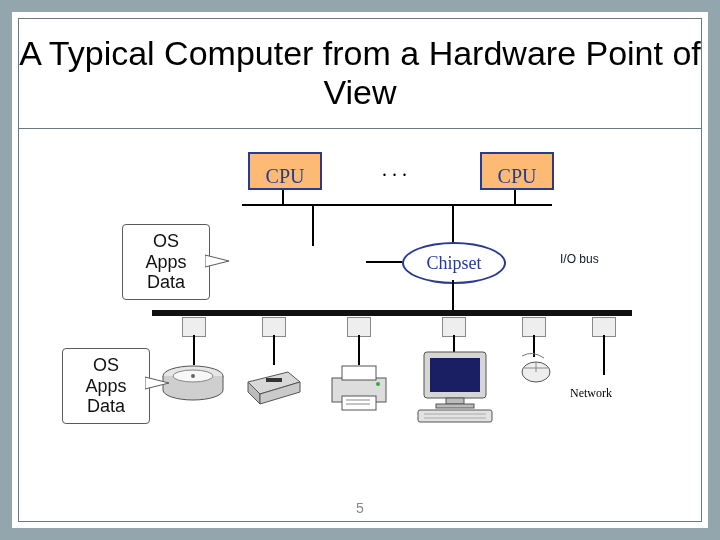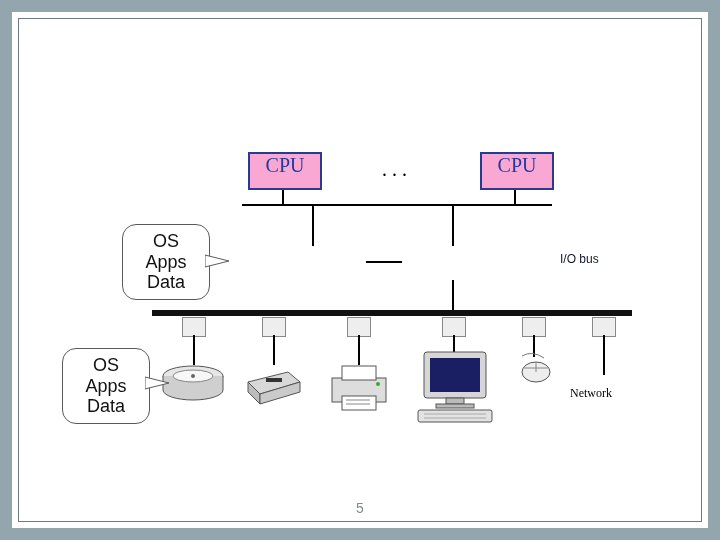--- a/index.html
+++ b/index.html
@@ -10,65 +10,71 @@
   .pagenum{position:absolute;bottom:12px;left:0;right:0;text-align:center;font-size:14px;color:#7d8a91}
 
   .diagram{position:absolute;top:140px;left:50px;right:50px;bottom:50px}
 
   
   .hbus{position:absolute;height:2px;background:#000}
   .thickbus{position:absolute;height:6px;background:#111}
   .vstub{position:absolute;width:2px;background:#000}
 
   
-  .cpu{position:absolute;width:70px;height:34px;border:2px solid #2a3b8f;background:#f9a8d4;color:#233a9b;font-family:"Times New Roman",serif;font-size:20px;display:flex;align-items:flex-start;justify-content:center}
+  .cpu{position:absolute;width:70px;height:34px;border:2px solid #2a3b8f;background:#fdba74;color:#233a9b;font-family:"Times New Roman",serif;font-size:20px;display:flex;align-items:flex-end;justify-content:center}
   .dots{position:absolute;color:#000;font-family:"Times New Roman",serif;font-size:20px}
 
   
   .ellipse{position:absolute;border:2px solid #2a3b8f;background:#fff;border-radius:50%;color:#233a9b;font-family:"Times New Roman",serif;font-size:18px;display:flex;align-items:center;justify-content:center}
 
   .label{position:absolute;font-family:Liberation Sans, sans-serif;font-size:12px;color:#0f172a}
 
   
-  .callout{position:absolute;border:1px solid #5a5a5a;border-radius:14px;background:#fff;font-size:18px;line-height:1.15;text-align:center;padding:6px 10px;color:#111}
+  .callout{position:absolute;border:1px solid #5a5a5a;border-radius:4px;background:#fff;font-size:18px;line-height:1.15;text-align:center;padding:6px 10px;color:#111}
   .callout .tail{position:absolute;width:26px;height:16px;overflow:hidden}
   .callout .tail svg{display:block}
 
   
   .port{position:absolute;width:22px;height:18px;border:1px solid #888;background:#eee}
 
   
   svg.device{position:absolute}
   .netlabel{position:absolute;font-family:"Times New Roman",serif;font-size:12px;color:#000}
 
 </style>
 </head>
 <body>
 
 <div class="slide">
   <div class="inner-frame"></div>
 
+  <div class="title-band">
+    <div class="title">A Typical Computer from a Hardware Point of View</div>
+  </div>
 
   <div class="diagram">
 
     <div class="hbus" style="top:52px;left:180px;width:310px"></div>
 
     <div class="vstub" style="top:34px;left:220px;height:18px"></div>
     <div class="vstub" style="top:34px;left:452px;height:18px"></div>
     <div class="vstub" style="top:52px;left:250px;height:42px"></div>
     <div class="vstub" style="top:52px;left:390px;height:42px"></div>
 
     <div class="cpu" style="top:0;left:186px">
         <span>CPU</span>
       </div>
     <div class="cpu" style="top:0;left:418px">
         <span>CPU</span>
       </div>
     <div class="dots" style="top:6px;left:320px">. . .</div>
 
+    <div class="ellipse" style="top:90px;left:340px;width:100px;height:38px">
+        <span>Chipset</span>
+      </div>
 
     <div class="hbus" style="top:109px;left:304px;width:36px"></div>
 
     <div class="vstub" style="top:128px;left:390px;height:30px"></div>
 
     <div class="label" style="top:100px;left:498px">I/O bus</div>
 
     <div class="thickbus" style="top:158px;left:90px;width:480px"></div>
 
     <div class="port" style="top:165px;left:120px"></div>

